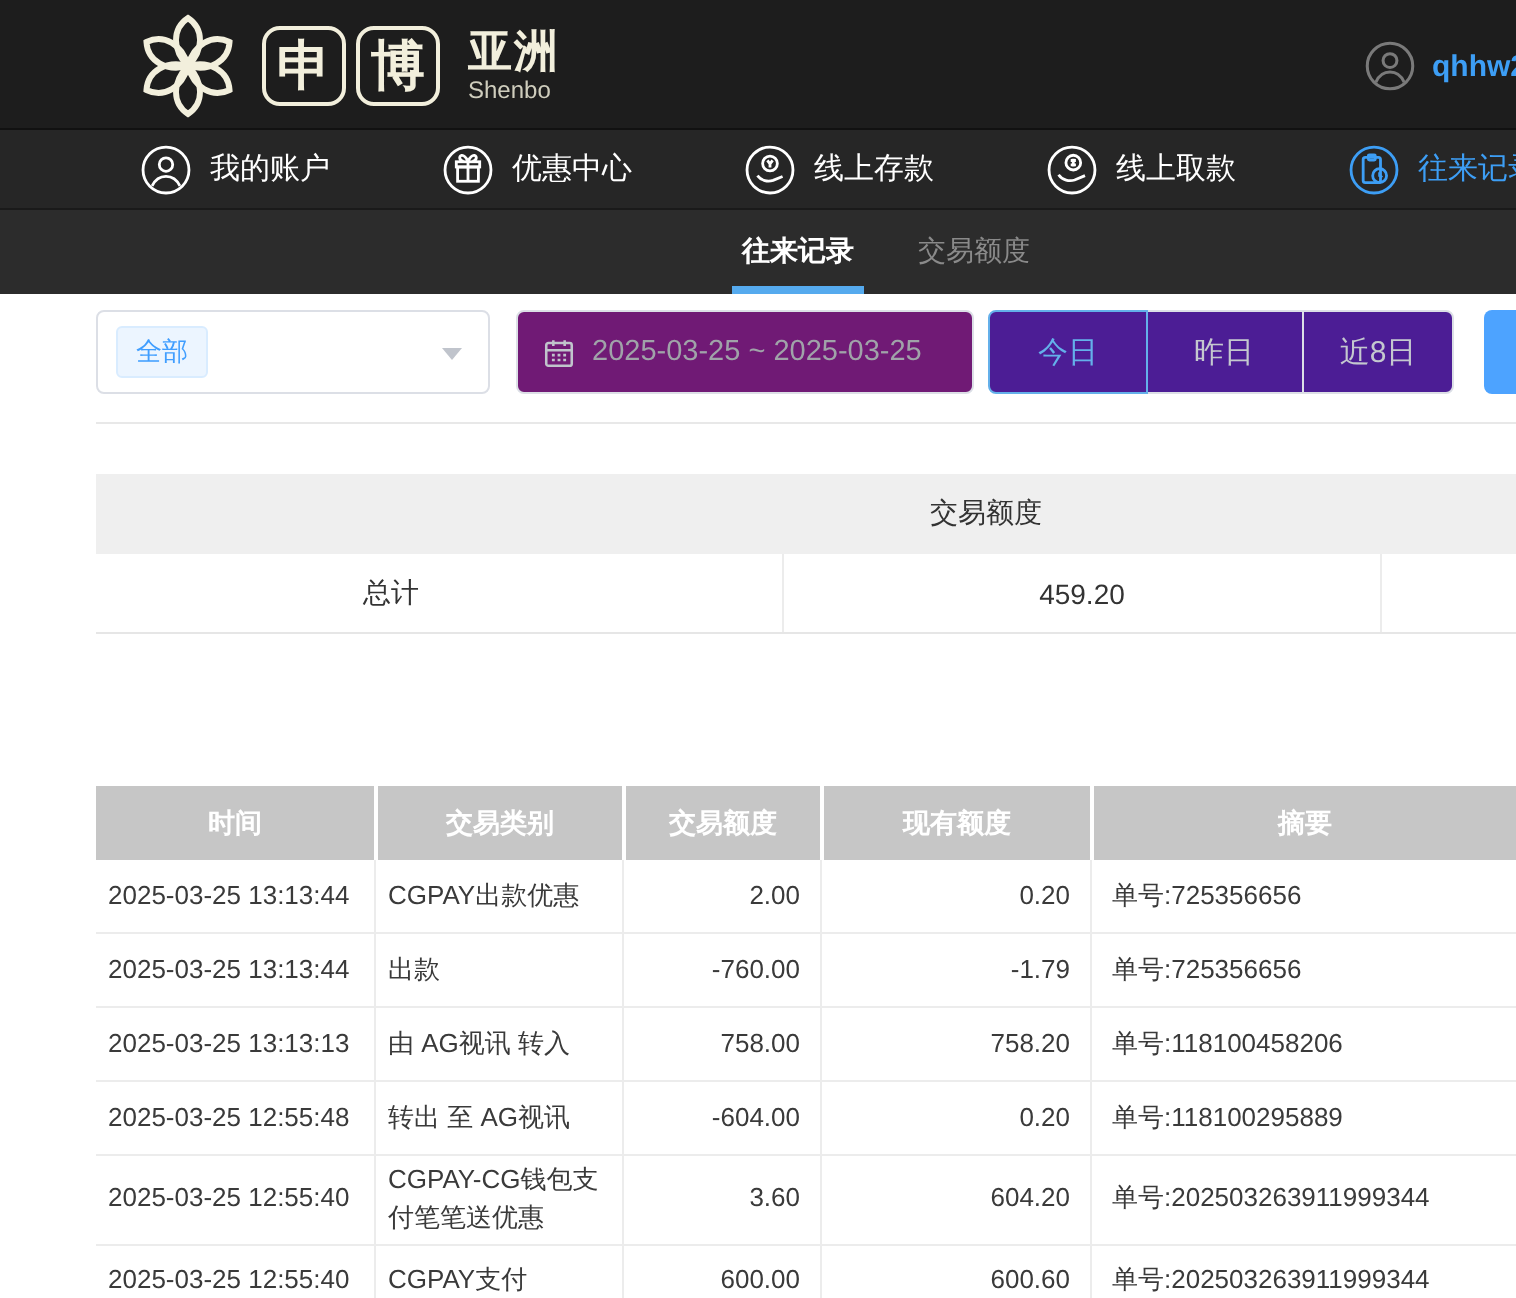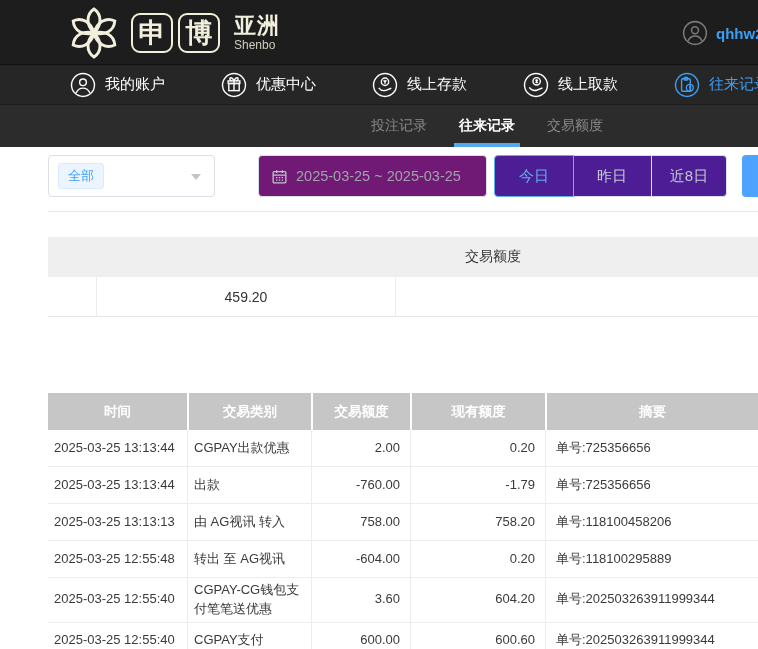--- a/index.html
+++ b/index.html
@@ -32,21 +32,21 @@
   .nav-item.active { color:#3d9ef5; }
   .nav-icon { width:26px; height:26px; flex:0 0 auto; }
   
   .subnav { height:42px; background:#2c2c2c; display:flex; padding-left:368px; gap:26px; }
   .tab { display:flex; align-items:center; color:#8a8a8a; font-size:14px; position:relative; padding:0 3px; white-space:nowrap; cursor:pointer; }
   .tab.active { color:#fff; font-weight:bold; }
   .tab.active::after { content:""; position:absolute; left:-2px; right:-2px; bottom:0; height:4px; background:#55aaee; }
   
   .filters { position:absolute; top:155px; left:48px; right:0; height:42px; }
   .select-box {
-    position:absolute; left:0; top:0; width:167px; height:42px;
+    position:absolute; left:0; top:0; width:197px; height:42px;
     border:1px solid #dcdfe6; border-radius:4px; background:#fff;
     display:flex; align-items:center;
   }
   .chip {
     margin-left:9px; background:#ecf5ff; border:1px solid #d9ecff; color:#409eff;
     font-size:13px; padding:3px 9px; border-radius:3px;
   }
   .select-arrow {
     position:absolute; right:13px; top:18px; width:0; height:0;
     border-left:5px solid transparent; border-right:5px solid transparent;
@@ -172,23 +172,20 @@
       <rect x="7" y="6.2" width="8" height="11.6" rx="1"></rect>
       <rect x="9.4" y="5" width="3.2" height="2.4" rx="0.5"></rect>
       <circle cx="14.6" cy="14.6" r="3.2"></circle>
       <path d="M14.6 13 V14.6 L15.8 15.4"></path>
     </svg>
     <span>往来记录</span>
   </div>
 </div>
 
 <div class="subnav">
-  <div class="tab">
-    <span>投注记录</span>
-  </div>
   <div class="tab active">
     <span>往来记录</span>
   </div>
   <div class="tab">
     <span>交易额度</span>
   </div>
 </div>
 
 <div class="filters">
   <div class="select-box">
@@ -212,20 +209,21 @@
 
 <div class="hr"></div>
 
 <div class="summary">
   <div class="sum-header">
     <div class="sum-c1"></div>
     <div class="sum-c2">交易额度</div>
     <div class="sum-c3"></div>
   </div>
   <div class="sum-row">
+    <div class="sum-c1">总计</div>
     <div class="sum-c2">459.20</div>
     <div class="sum-c3"></div>
   </div>
 </div>
 
 <div class="table">
   <div class="thead">
     <div class="th c1">时间</div>
     <div class="th c2">交易类别</div>
     <div class="th c3">交易额度</div>

